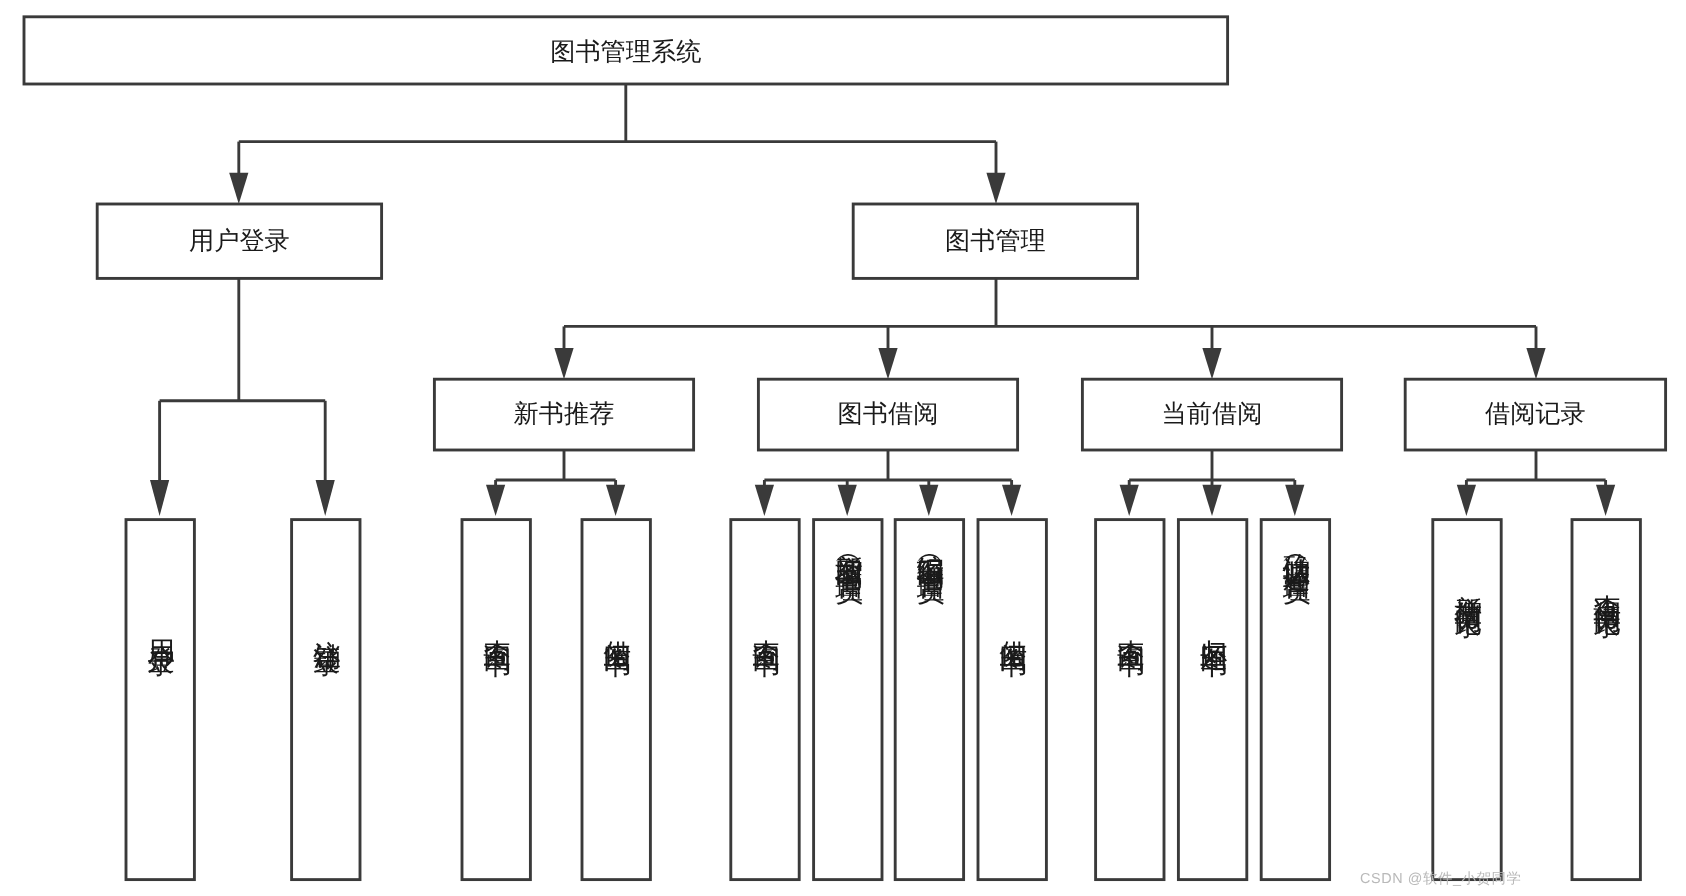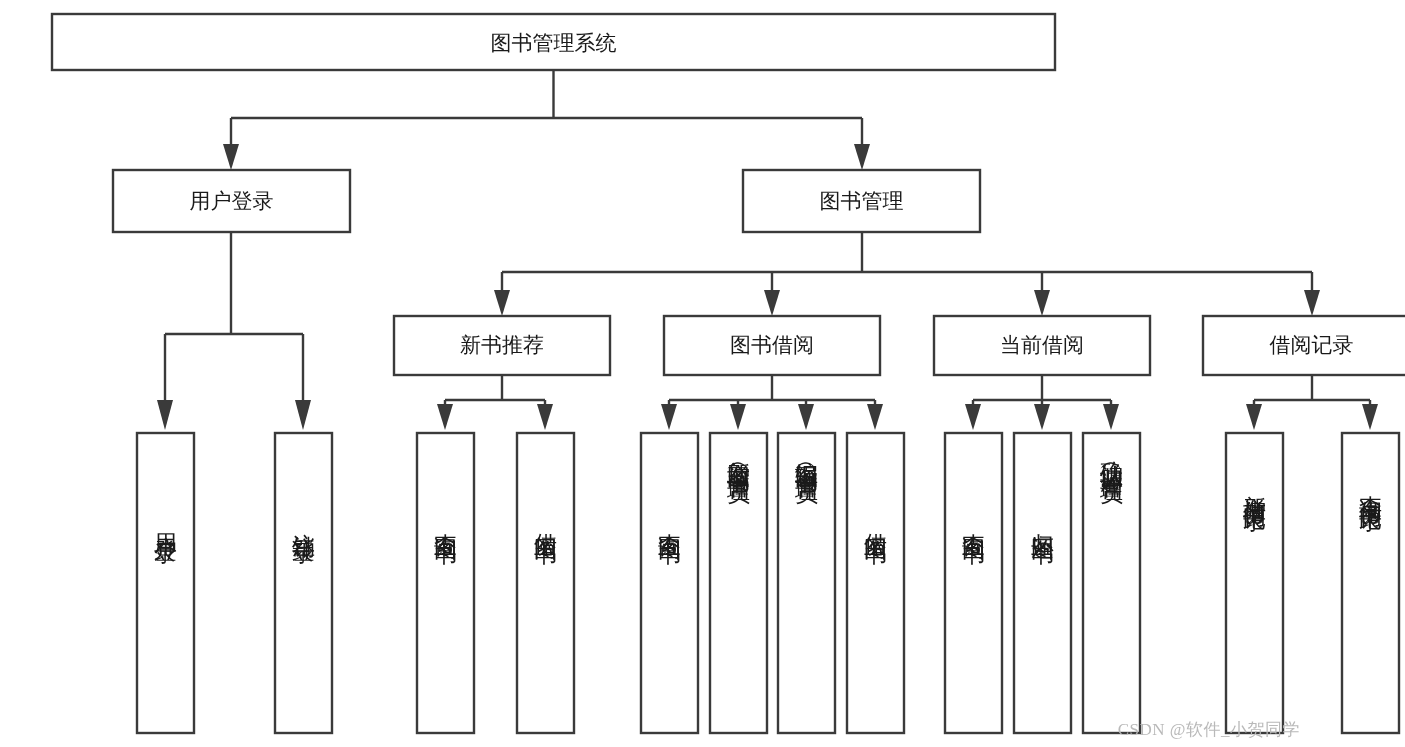--- a/index.html
+++ b/index.html
@@ -11,21 +11,20 @@
     width: 1405px;
     height: 747px;
     font-family: "DejaVu Sans", "Liberation Sans", sans-serif;
     overflow: hidden;
   }
   #diagram-root {
     position: relative;
     width: 1276px;
     height: 747px;
     background: #ffffff;
-    margin-left: 32px;
   }
   svg#tree-svg {
     position: absolute;
     left: 0;
     top: 0;
     width: 1405px;
     height: 747px;
   }
   .node-box {
     fill: #ffffff;
@@ -64,22 +63,22 @@
     font-size: 23px;
     line-height: 1;
     color: #1a1a1a;
     letter-spacing: 3px;
     white-space: nowrap;
   }
   .watermark {
     position: absolute;
     right: 8px;
     bottom: 6px;
-    font-family: Liberation Serif, serif;
-    font-size: 17px;
+    font-family: Liberation Sans, sans-serif;
+    font-size: 12px;
     color: #b9b9b9;
     letter-spacing: 0.5px;
     user-select: none;
   }
 </style>
 </head>
 <body>
 
 <div id="diagram-root">
 

